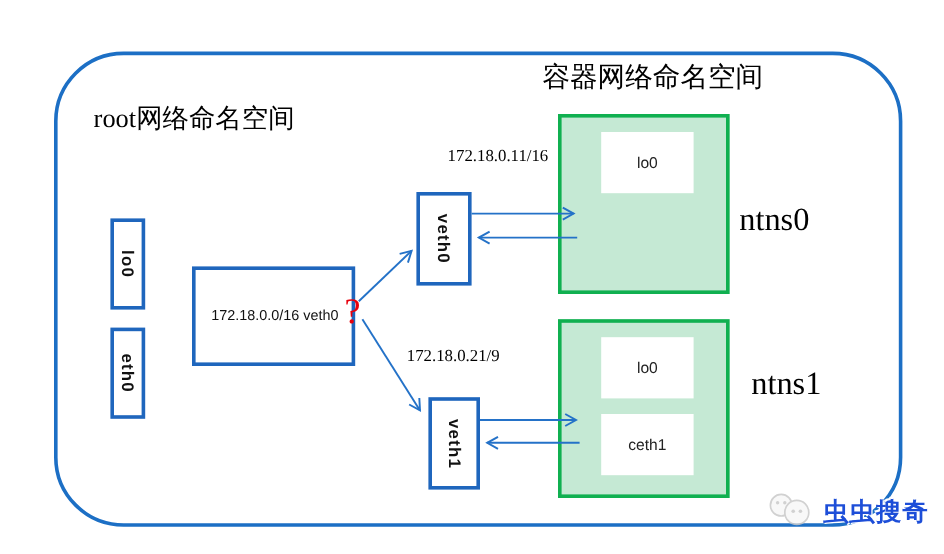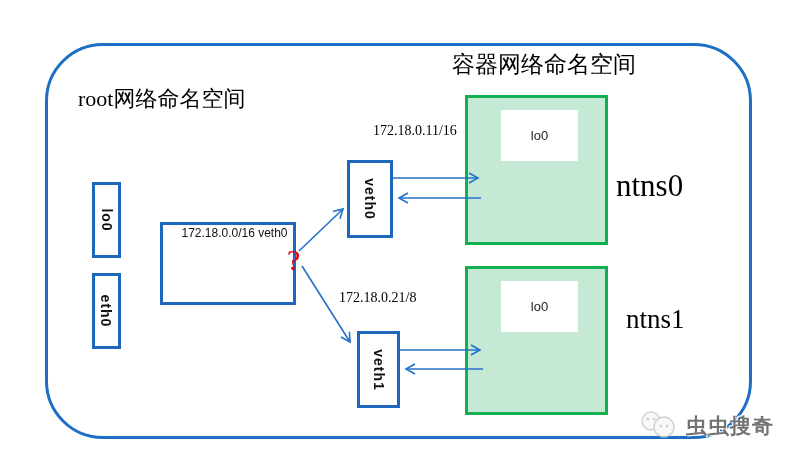--- a/index.html
+++ b/index.html
@@ -14,21 +14,21 @@
   .root-ns {
     left:45px; top:43px; width:707px; height:396px;
     border:3px solid #1c6fc5; border-radius:58px;
   }
 
   .serif { font-family:"Liberation Serif","DejaVu Serif",serif; color:#000; }
 
   .title-root      { left:78px;  top:84px;  font-size:22px; }
   .title-container { left:452px; top:49px;  font-size:23px; }
   .routes-label    { left:187px; top:177px; font-size:23px; }
-  .ntns0-label     { left:616px; top:168px; font-size:31px; }
+  .ntns0-label     { left:616px; top:168px; font-size:27px; }
   .ntns1-label     { left:616px; top:304px; font-size:27px;margin-left:10px; }
   .ip-label        { font-size:14px; }
   .ip0 { left:331px; top:123px;margin-left:42px; }
   .ip1 { left:339px; top:290px; }
 
   
   .vbox {
     border:3px solid #1f66bd; background:#fff;
     display:flex; align-items:center; justify-content:center;
   }
@@ -38,21 +38,21 @@
   }
   .box-lo0  { left:92px;  top:182px; width:29px; height:76px; }
   .box-eth0 { left:92px;  top:273px; width:29px; height:76px; }
   .box-veth0{ left:347px; top:160px; width:46px; height:78px; }
   .box-veth1{ left:357px; top:331px; width:43px; height:77px; }
 
   
   .routes-box {
     left:160px; top:222px; width:136px; height:83px;
     border:3px solid #1f66bd; background:#fff;
-    display:flex; flex-direction:row; justify-content:center;
+    display:flex; flex-direction:column; justify-content:center;
     padding-left:13px; font-size:12px; color:#111; line-height:1.35;
     z-index:1;
   }
   .qmark {
     left:287px; top:243px; font-size:30px; color:#e8000d;
     font-family:"Liberation Serif","DejaVu Serif",serif; z-index:3;
   }
 
   
   .ns-box {
@@ -67,21 +67,21 @@
   }
   .ns-if.top { top:12px; }
   .ns-if.bot { top:76px; }
 
   .arrows { left:0; top:0; z-index:2; pointer-events:none; }
 
   
   .wm-logo { left:637px; top:408px; z-index:5; opacity:.85; }
   .wm-text {
     left:686px; top:412px; z-index:5;
-    font-size:21px; font-weight:bold; color:#737373; letter-spacing:1px;
+    font-size:21px; font-weight:bold; color:#1d4ed8; letter-spacing:1px;
     text-shadow:1px 1px 0 #fff, -1px -1px 0 #fff;
   }
 </style>
 </head>
 <body>
 
 <div class="canvas">
 
   <div class="abs root-ns"></div>
 
@@ -97,32 +97,33 @@
 
   <div class="abs routes-box">
     <div>172.18.0.0/16 veth0</div>
   </div>
   <div class="abs qmark">?</div>
 
   <div class="abs serif ip-label ip0">172.18.0.11/16</div>
   <div class="abs vbox box-veth0">
     <span class="vtext">veth0</span>
   </div>
-  <div class="abs serif ip-label ip1">172.18.0.21/8</div>
+  <div class="abs serif ip-label ip1">172.18.0.21/9</div>
   <div class="abs vbox box-veth1">
     <span class="vtext">veth1</span>
   </div>
 
   <div class="abs ns-box ns0">
     <div class="ns-if top">lo0</div>
   </div>
   <div class="abs serif ntns0-label">ntns0</div>
 
   <div class="abs ns-box ns1">
     <div class="ns-if top">lo0</div>
+    <div class="ns-if bot">ceth1</div>
   </div>
   <div class="abs serif ntns1-label">ntns1</div>
 
   <svg class="abs arrows" width="787" height="462" viewBox="0 0 787 462">
     <defs>
       <marker id="ah" viewBox="0 0 14 14" refX="12" refY="7" markerWidth="14" markerHeight="14" orient="auto" markerUnits="userSpaceOnUse">
         <path d="M3,2 L12,7 L3,12" fill="none" stroke="#2472c8" stroke-width="1.6"></path>
       </marker>
     </defs>
     <g stroke="#2472c8" stroke-width="1.6" fill="none">

